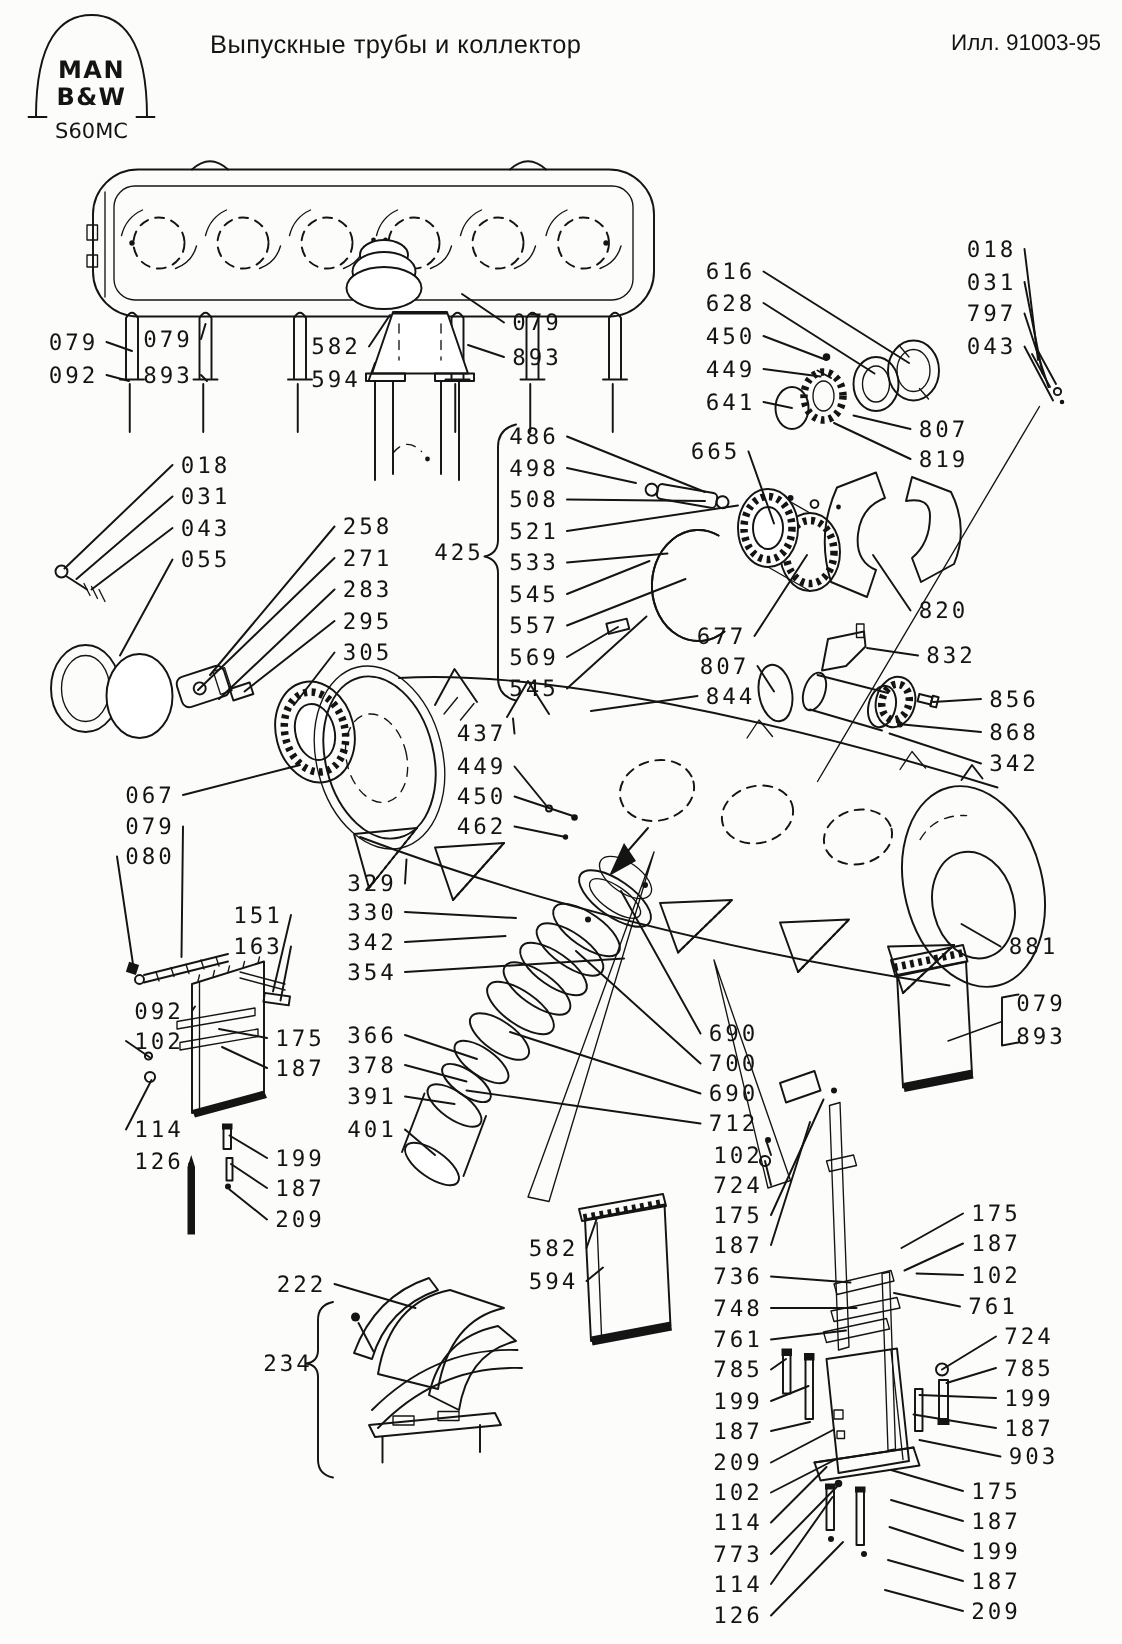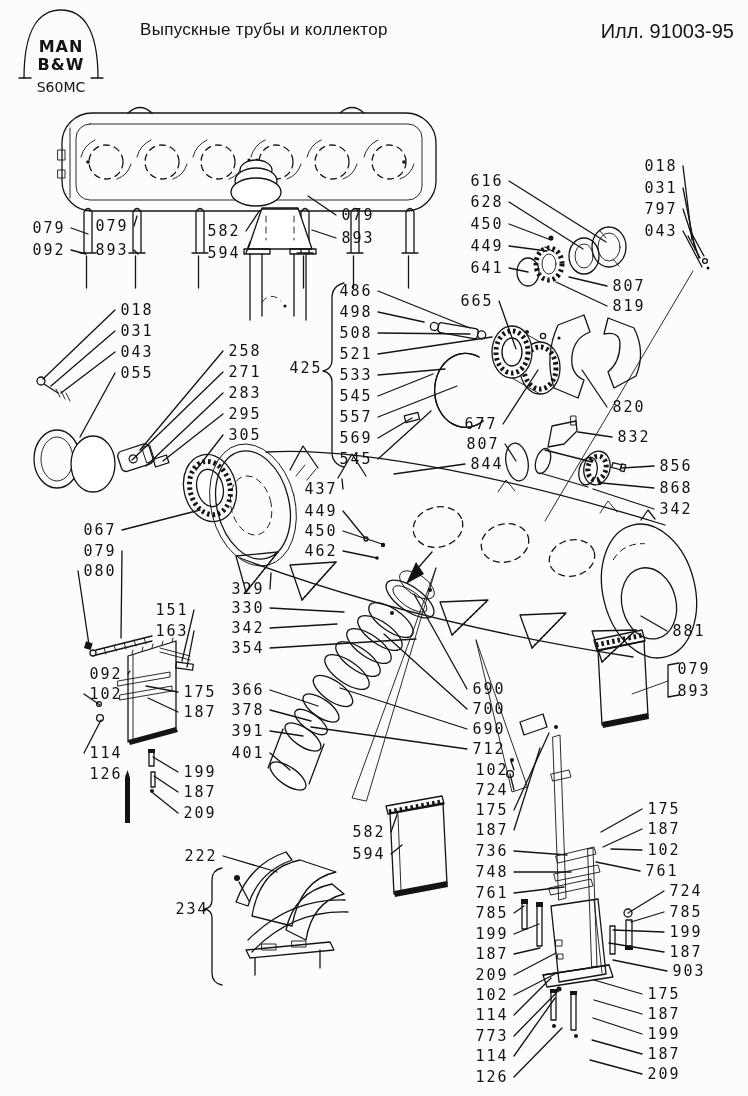--- a/index.html
+++ b/index.html
@@ -8,21 +8,21 @@
   #art path,#art line,#art rect,#art ellipse,#art circle,#art polyline,#art polygon{fill:none;stroke:#141414;stroke-width:1.3;stroke-linecap:round;stroke-linejoin:round;}
   #art .fill{fill:#141414;stroke:none;}
   #art .white{fill:#fff;}
   #art .teeth{stroke-width:5;stroke-dasharray:2.5 3;stroke-linecap:butt;}
   #art .dashed{stroke-dasharray:6 5;}
   #art .dotted{stroke-dasharray:1.6 2.6;}
   #art .thin{stroke-width:.9;}
   #art text{stroke:none;fill:#141414;}
   .hdr{position:absolute;color:#141414;}
   #title{left:140px;top:20px;font-size:17px;letter-spacing:.3px;}
-  #ill{right:14px;top:20px;font-size:20px;}
+  #ill{right:14px;top:20px;font-size:15px;}
   .plabel{font-family:"DejaVu Sans Mono",monospace;font-size:15px;letter-spacing:2px;}
   .logo-big{font-family:"DejaVu Sans",sans-serif;font-weight:bold;font-size:16px;letter-spacing:1px;}
   .logo-model{font-family:"DejaVu Sans",sans-serif;font-size:14px;}
 </style>
 </head>
 <body>
 
 <div id="page">
 
   <div class="hdr" id="title">Выпускные трубы и коллектор</div>

